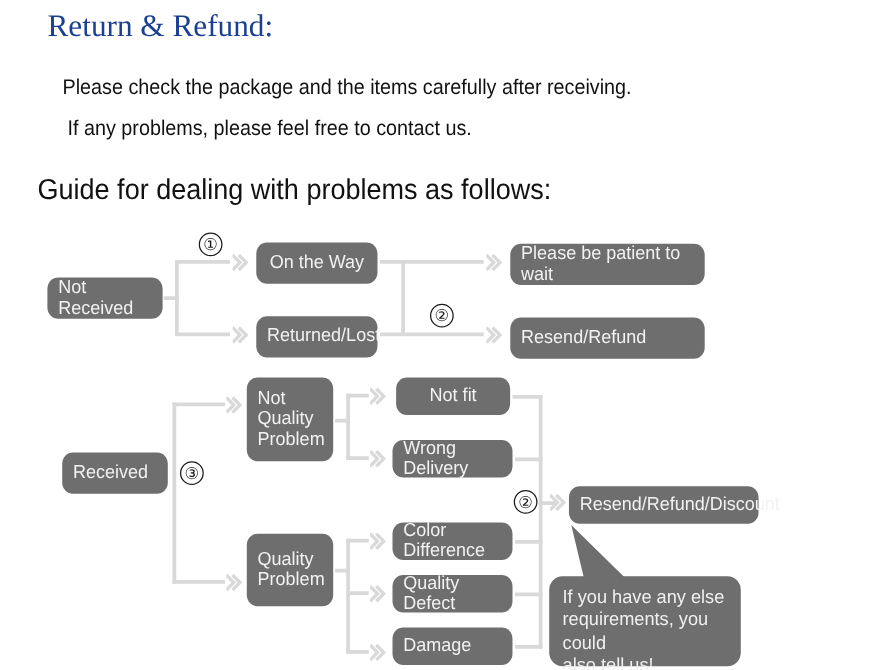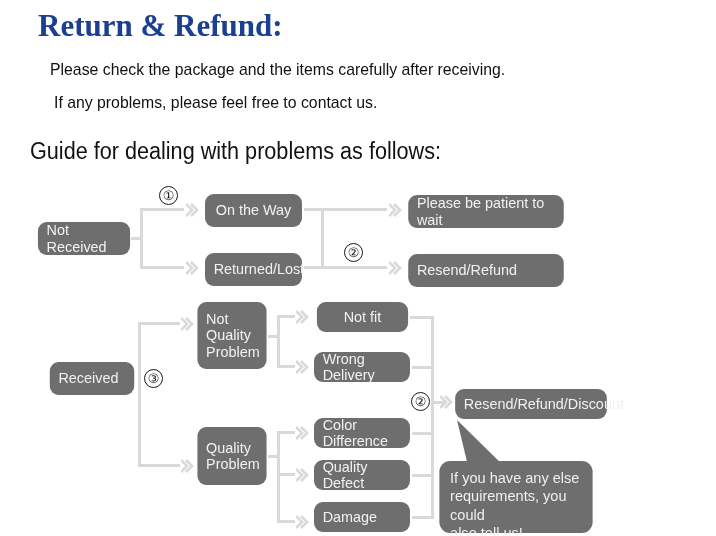--- a/index.html
+++ b/index.html
@@ -5,21 +5,21 @@
   html,body{margin:0;padding:0;background:#ffffff;}
   body{width:716px;height:536px;position:relative;overflow:hidden;
        font-family:"Liberation Sans",sans-serif;}
 
   #stage{position:absolute;left:0;top:0;width:716px;height:536px;background:#fff;}
 
   
   .title{
     position:absolute;left:38px;top:8px;
     font-family:"Liberation Serif",serif;
-    font-weight:bold;font-size:31px;letter-spacing:0px;
+    font-weight:normal;font-size:25px;letter-spacing:0px;
     color:#1b3f91;white-space:nowrap;
   }
   .subline{
     position:absolute;
     font-family:"Liberation Sans",sans-serif;
     font-size:17px;color:#111;white-space:nowrap;
     transform:scaleX(0.93);transform-origin:left center;
   }
   .sub1{left:50px;top:60px;}
   .sub2{left:54px;top:93px;}

